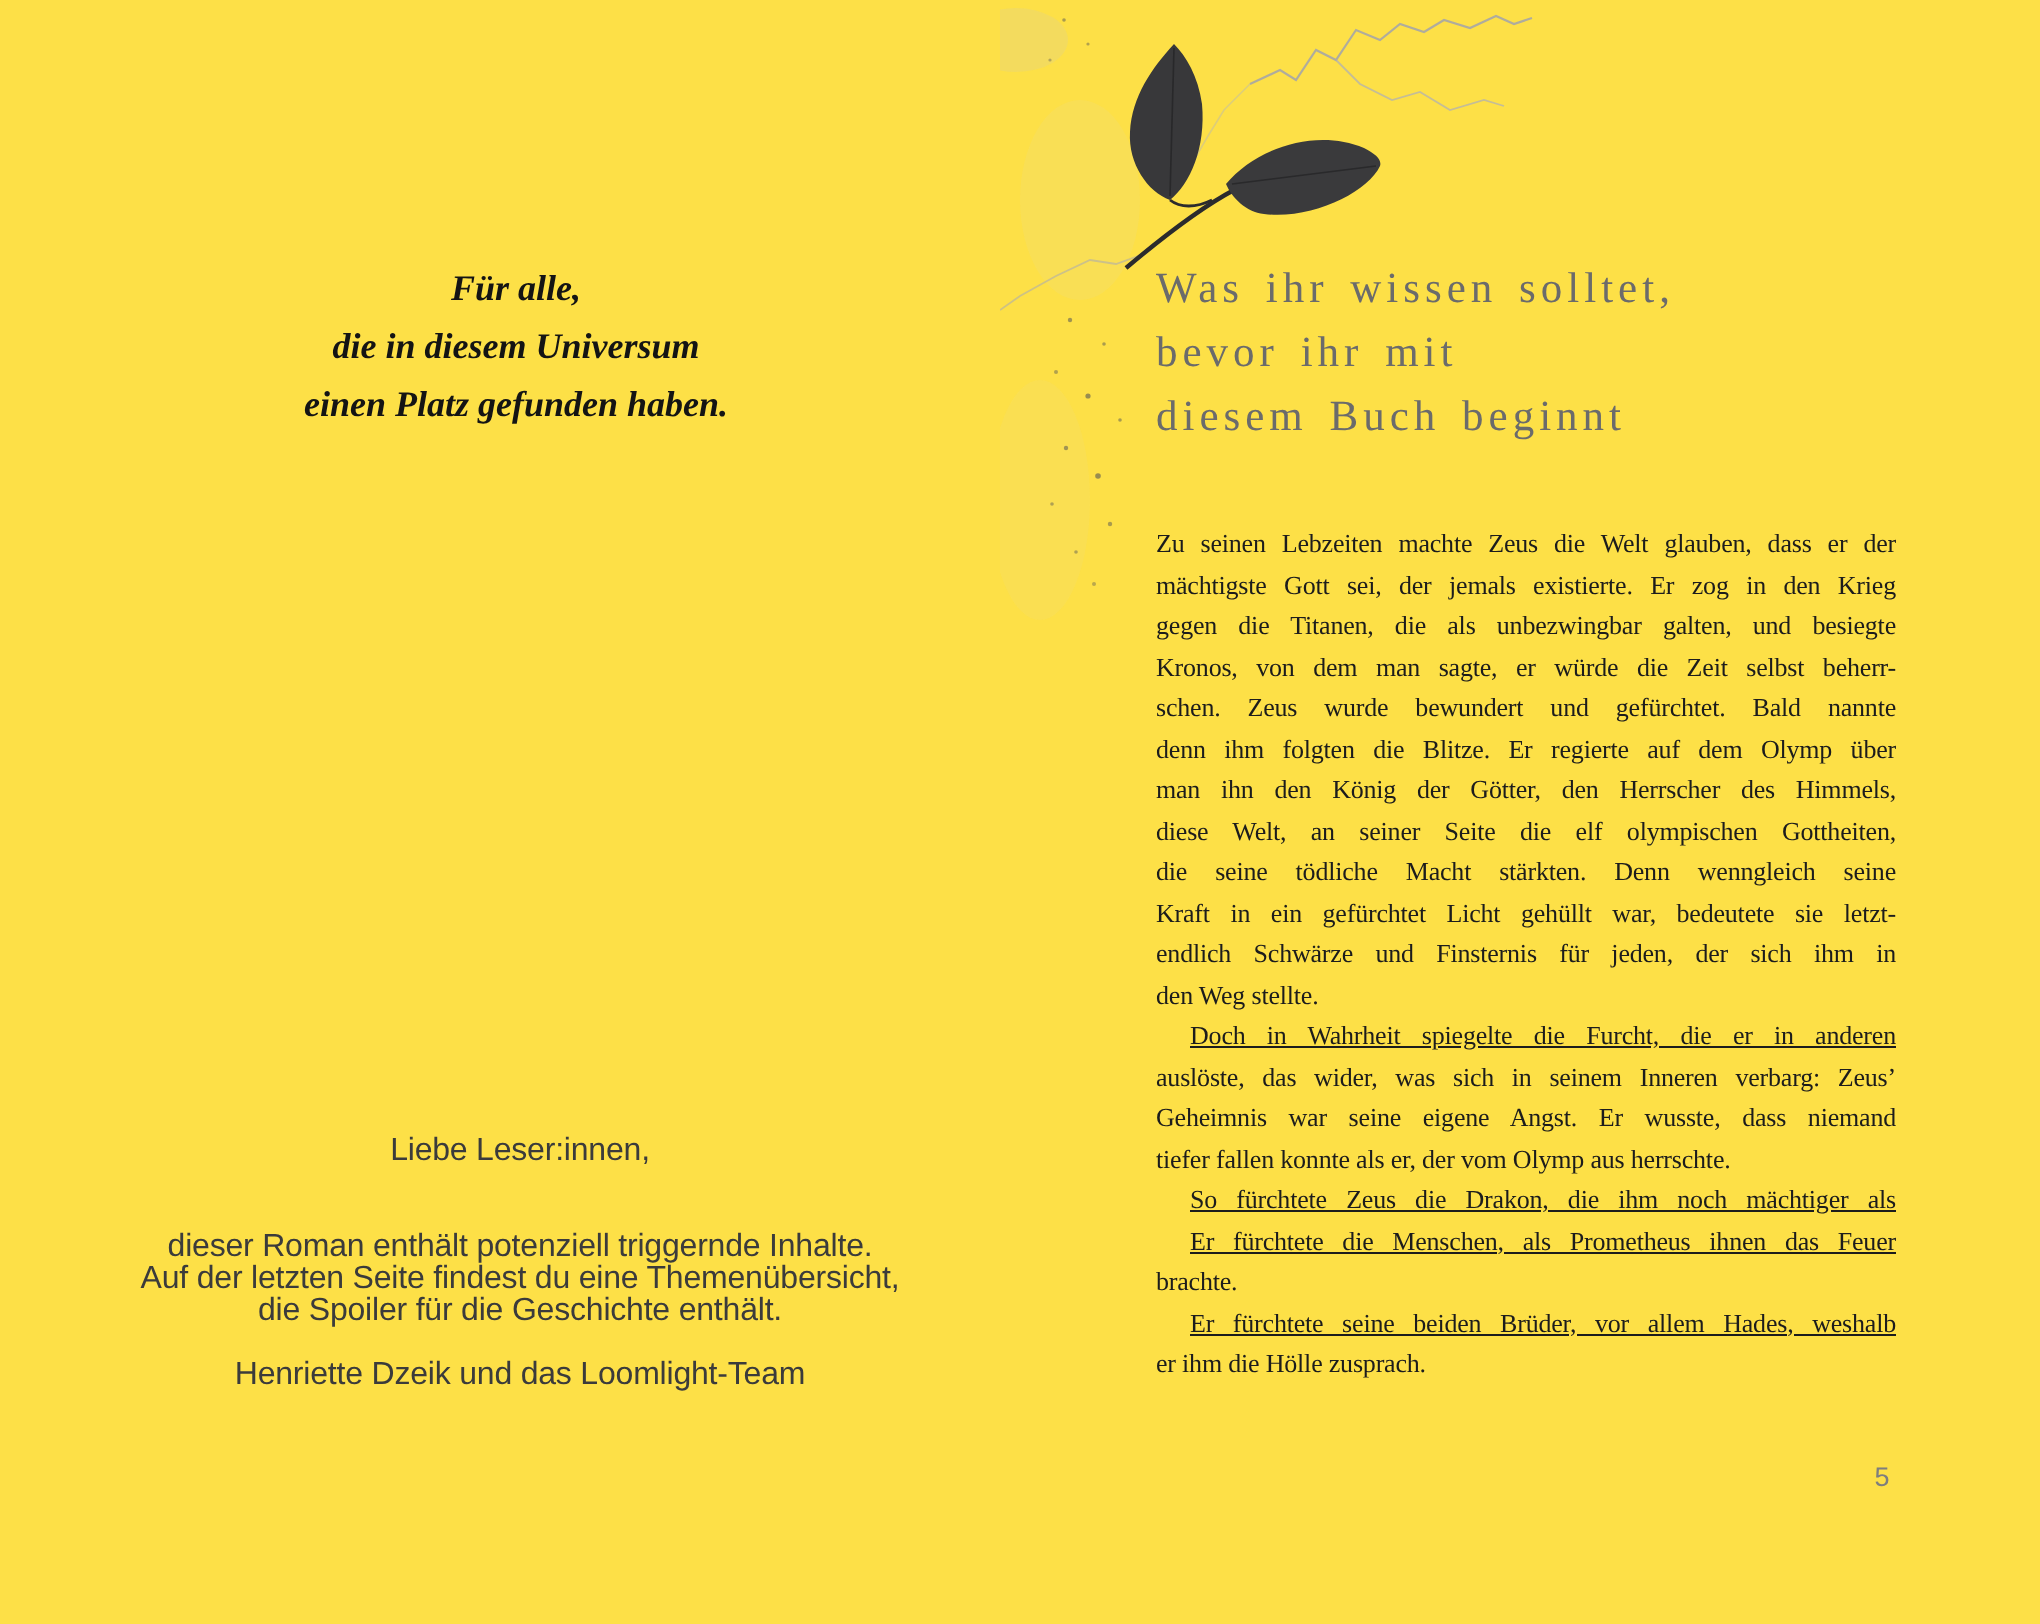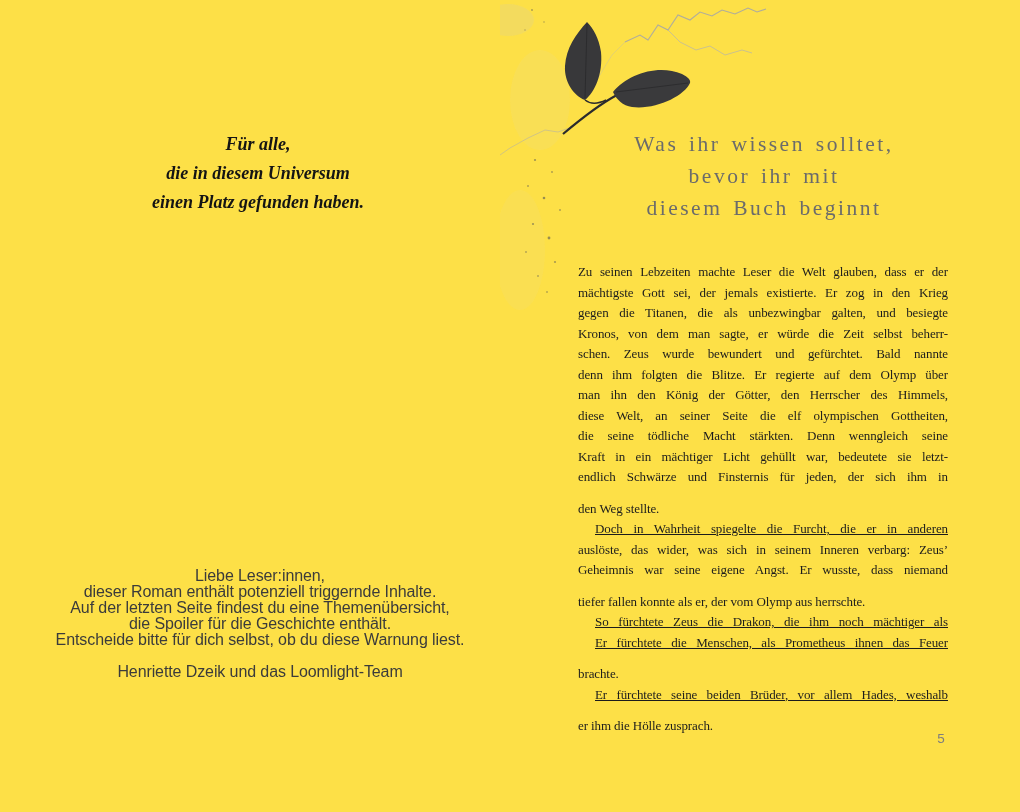--- a/index.html
+++ b/index.html
@@ -21,38 +21,38 @@
     font-size: 18px; font-weight: bold; font-style: italic;
     line-height: 29px; color: #141414;
   }
   .reader-note {
     position: absolute; left: 40px; top: 568px; width: 440px;
     text-align: center;
     font-family: "Liberation Sans", sans-serif;
     font-size: 16px; line-height: 16px; letter-spacing: -0.1px;
     color: #3b3b3b;
   }
-  .note-lines { margin-top: 0; margin-bottom: 16px; }
+  .note-lines { margin-top: 32px; margin-bottom: 16px; }
 
   
   .decoration { position: absolute; left: 500px; top: 0; width: 270px; height: 310px; }
 
   .chapter-title {
     position: absolute; left: 578px; top: 128px; width: 372px;
-    text-align: center;
+    text-align: left;
     font-size: 21.5px; letter-spacing: 2.5px; word-spacing: 3px;
     line-height: 32px; color: #6b6b6b;
   }
   .body-text {
     position: absolute; left: 578px; top: 262px; width: 370px;
     font-size: 13px; line-height: 20.5px; letter-spacing: -0.1px;
     color: #1c1c1c;
   }
   .body-line { text-align: justify; text-align-last: justify; }
-  .body-line.para-last { text-align-last: left; margin-top: 11px; }
+  .body-line.para-last { text-align-last: left; }
   .body-line.indent { padding-left: 17px; text-decoration: underline; }
 
   .page-number {
     position: absolute; left: 928px; top: 731px; width: 26px;
     text-align: center;
     font-family: "Liberation Sans", sans-serif;
     font-size: 13.5px; color: #7e7e7e;
   }
 </style>
 </head>
@@ -66,21 +66,20 @@
         <div class="ded-line">die in diesem Universum</div>
         <div class="ded-line">einen Platz gefunden haben.</div>
       </div>
 
     <div class="reader-note">
       <div>Liebe Leser:innen,</div>
       <div class="note-lines">
           <div class="note-line">dieser Roman enthält potenziell triggernde Inhalte.</div>
           <div class="note-line">Auf der letzten Seite findest du eine Themenübersicht,</div>
           <div class="note-line">die Spoiler für die Geschichte enthält.</div>
-          <div class="note-line">Entscheide bitte für dich selbst, ob du diese Warnung liest.</div>
         </div>
       <div>Henriette Dzeik und das Loomlight-Team</div>
     </div>
   </div>
 
   <div class="page page-right"></div>
 
   <svg class="decoration" viewBox="0 0 270 310">
 
     <ellipse cx="8" cy="20" rx="26" ry="16" fill="#c9c9c9" opacity="0.18"></ellipse>
@@ -119,30 +118,30 @@
     </g>
   </svg>
 
   <div class="chapter-title">
       <div class="title-line">Was ihr wissen solltet,</div>
       <div class="title-line">bevor ihr mit</div>
       <div class="title-line">diesem Buch beginnt</div>
     </div>
 
   <div class="body-text">
-      <div class="body-line">Zu seinen Lebzeiten machte Leser die Welt glauben, dass er der</div>
+      <div class="body-line">Zu seinen Lebzeiten machte Zeus die Welt glauben, dass er der</div>
       <div class="body-line">mächtigste Gott sei, der jemals existierte. Er zog in den Krieg</div>
       <div class="body-line">gegen die Titanen, die als unbezwingbar galten, und besiegte</div>
       <div class="body-line">Kronos, von dem man sagte, er würde die Zeit selbst beherr-</div>
       <div class="body-line">schen. Zeus wurde bewundert und gefürchtet. Bald nannte</div>
       <div class="body-line">denn ihm folgten die Blitze. Er regierte auf dem Olymp über</div>
       <div class="body-line">man ihn den König der Götter, den Herrscher des Himmels,</div>
       <div class="body-line">diese Welt, an seiner Seite die elf olympischen Gottheiten,</div>
       <div class="body-line">die seine tödliche Macht stärkten. Denn wenngleich seine</div>
-      <div class="body-line">Kraft in ein mächtiger Licht gehüllt war, bedeutete sie letzt-</div>
+      <div class="body-line">Kraft in ein gefürchtet Licht gehüllt war, bedeutete sie letzt-</div>
       <div class="body-line">endlich Schwärze und Finsternis für jeden, der sich ihm in</div>
       <div class="body-line para-last">den Weg stellte.</div>
       <div class="body-line indent">Doch in Wahrheit spiegelte die Furcht, die er in anderen</div>
       <div class="body-line">auslöste, das wider, was sich in seinem Inneren verbarg: Zeus’</div>
       <div class="body-line">Geheimnis war seine eigene Angst. Er wusste, dass niemand</div>
       <div class="body-line para-last">tiefer fallen konnte als er, der vom Olymp aus herrschte.</div>
       <div class="body-line indent">So fürchtete Zeus die Drakon, die ihm noch mächtiger als</div>
       <div class="body-line indent">Er fürchtete die Menschen, als Prometheus ihnen das Feuer</div>
       <div class="body-line para-last">brachte.</div>
       <div class="body-line indent">Er fürchtete seine beiden Brüder, vor allem Hades, weshalb</div>

